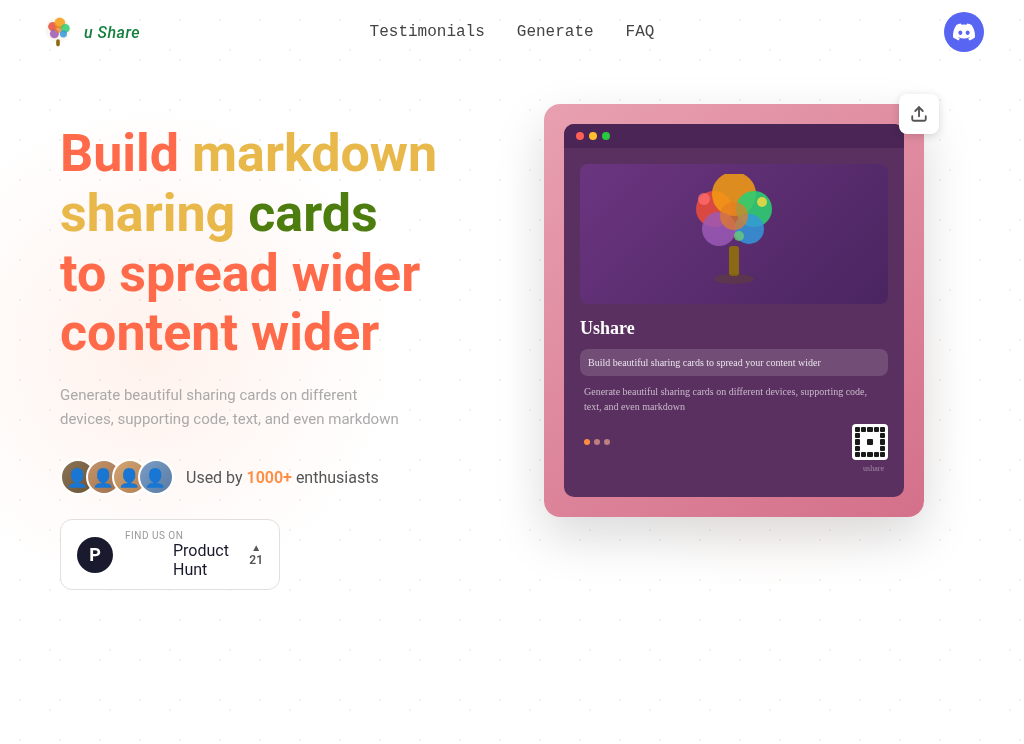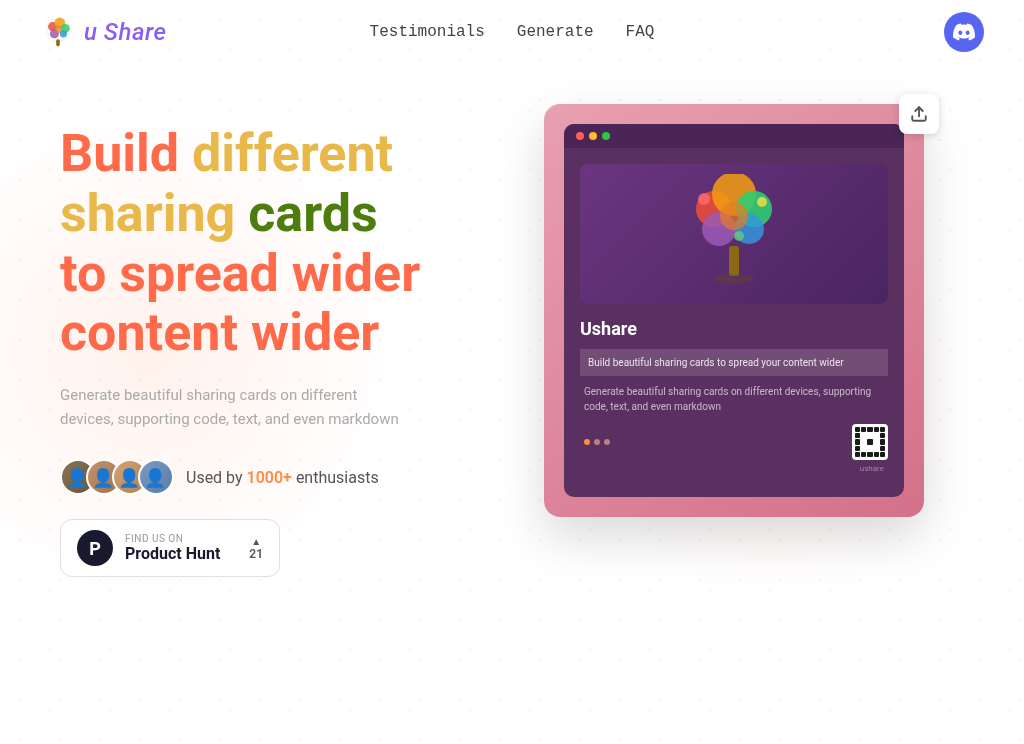--- a/index.html
+++ b/index.html
@@ -68,24 +68,24 @@
       align-items: center;
       gap: 8px;
     }
 
     .logo-tree {
       width: 36px;
       height: 36px;
     }
 
     .logo-text {
-      font-size: 24px;
+      font-size: 16px;
       font-style: italic;
       font-weight: 500;
-      color: #8b5cf6;
+      color: #15803d;
       letter-spacing: 0.5px;
     }
 
     .nav-links {
       display: flex;
       align-items: center;
       gap: 32px;
       position: absolute;
       left: 50%;
       transform: translateX(-50%);
@@ -228,22 +228,23 @@
 
     .ph-find-us {
       font-size: 10px;
       color: #999;
       text-transform: uppercase;
       letter-spacing: 0.5px;
     }
 
     .ph-product-hunt {
       font-size: 16px;
-      font-weight: 700;
+      font-weight: 400;
       color: #1a1a2e;
+      margin-left: 48px;
     }
 
     .ph-votes {
       display: flex;
       flex-direction: column;
       align-items: center;
       font-size: 12px;
       color: #555;
       font-weight: 600;
     }
@@ -266,20 +267,21 @@
       align-items: center;
       gap: 10px;
     }
 
     
     .right-section {
       flex: 1;
       max-width: 420px;
       padding-top: 0;
       position: relative;
+      font-family: Liberation Serif, serif;
     }
 
     .preview-wrapper {
       position: relative;
       width: 380px;
     }
 
     
     .export-btn {
       position: absolute;
@@ -345,21 +347,21 @@
 
     .card-title-text {
       font-size: 18px;
       font-weight: 700;
       color: white;
       margin-bottom: 10px;
     }
 
     .card-desc-highlight {
       background: rgba(255,255,255,0.15);
-      border-radius: 0;
+      border-radius: 8px;
       padding: 6px 8px;
       margin-bottom: 8px;
     }
 
     .card-desc-text {
       font-size: 10px;
       color: rgba(255,255,255,0.85);
       line-height: 1.5;
     }
 
@@ -451,21 +453,21 @@
       <path d="M20.317 4.37a19.791 19.791 0 0 0-4.885-1.515.074.074 0 0 0-.079.037c-.21.375-.444.864-.608 1.25a18.27 18.27 0 0 0-5.487 0 12.64 12.64 0 0 0-.617-1.25.077.077 0 0 0-.079-.037A19.736 19.736 0 0 0 3.677 4.37a.07.07 0 0 0-.032.027C.533 9.046-.32 13.58.099 18.057a.082.082 0 0 0 .031.057 19.9 19.9 0 0 0 5.993 3.03.078.078 0 0 0 .084-.028 14.09 14.09 0 0 0 1.226-1.994.076.076 0 0 0-.041-.106 13.107 13.107 0 0 1-1.872-.892.077.077 0 0 1-.008-.128 10.2 10.2 0 0 0 .372-.292.074.074 0 0 1 .077-.01c3.928 1.793 8.18 1.793 12.062 0a.074.074 0 0 1 .078.01c.12.098.246.198.373.292a.077.077 0 0 1-.006.127 12.299 12.299 0 0 1-1.873.892.077.077 0 0 0-.041.107c.36.698.772 1.362 1.225 1.993a.076.076 0 0 0 .084.028 19.839 19.839 0 0 0 6.002-3.03.077.077 0 0 0 .032-.054c.5-5.177-.838-9.674-3.549-13.66a.061.061 0 0 0-.031-.03zM8.02 15.33c-1.183 0-2.157-1.085-2.157-2.419 0-1.333.956-2.419 2.157-2.419 1.21 0 2.176 1.096 2.157 2.42 0 1.333-.956 2.418-2.157 2.418zm7.975 0c-1.183 0-2.157-1.085-2.157-2.419 0-1.333.955-2.419 2.157-2.419 1.21 0 2.176 1.096 2.157 2.42 0 1.333-.946 2.418-2.157 2.418z"></path>
     </svg>
   </div>
 </nav>
 
 <div class="main-content">
 
   <div class="left-section">
 
     <h1 class="hero-title">
-      <span class="title-word-build">Build </span><span class="title-word-beautiful">different</span><br>
+      <span class="title-word-build">Build </span><span class="title-word-beautiful">markdown</span><br>
       <span class="title-word-sharing">sharing </span><span class="title-word-cards">cards</span><br>
       <span class="title-word-tospread">to spread wider</span><br>
       <span class="title-word-content">content wider</span>
     </h1>
 
     <p class="hero-subtitle">Generate beautiful sharing cards on different devices, supporting code, text, and even markdown</p>
 
     <div class="avatars-row">
       <div class="avatar-stack">
         <div class="avatar avatar-1">

